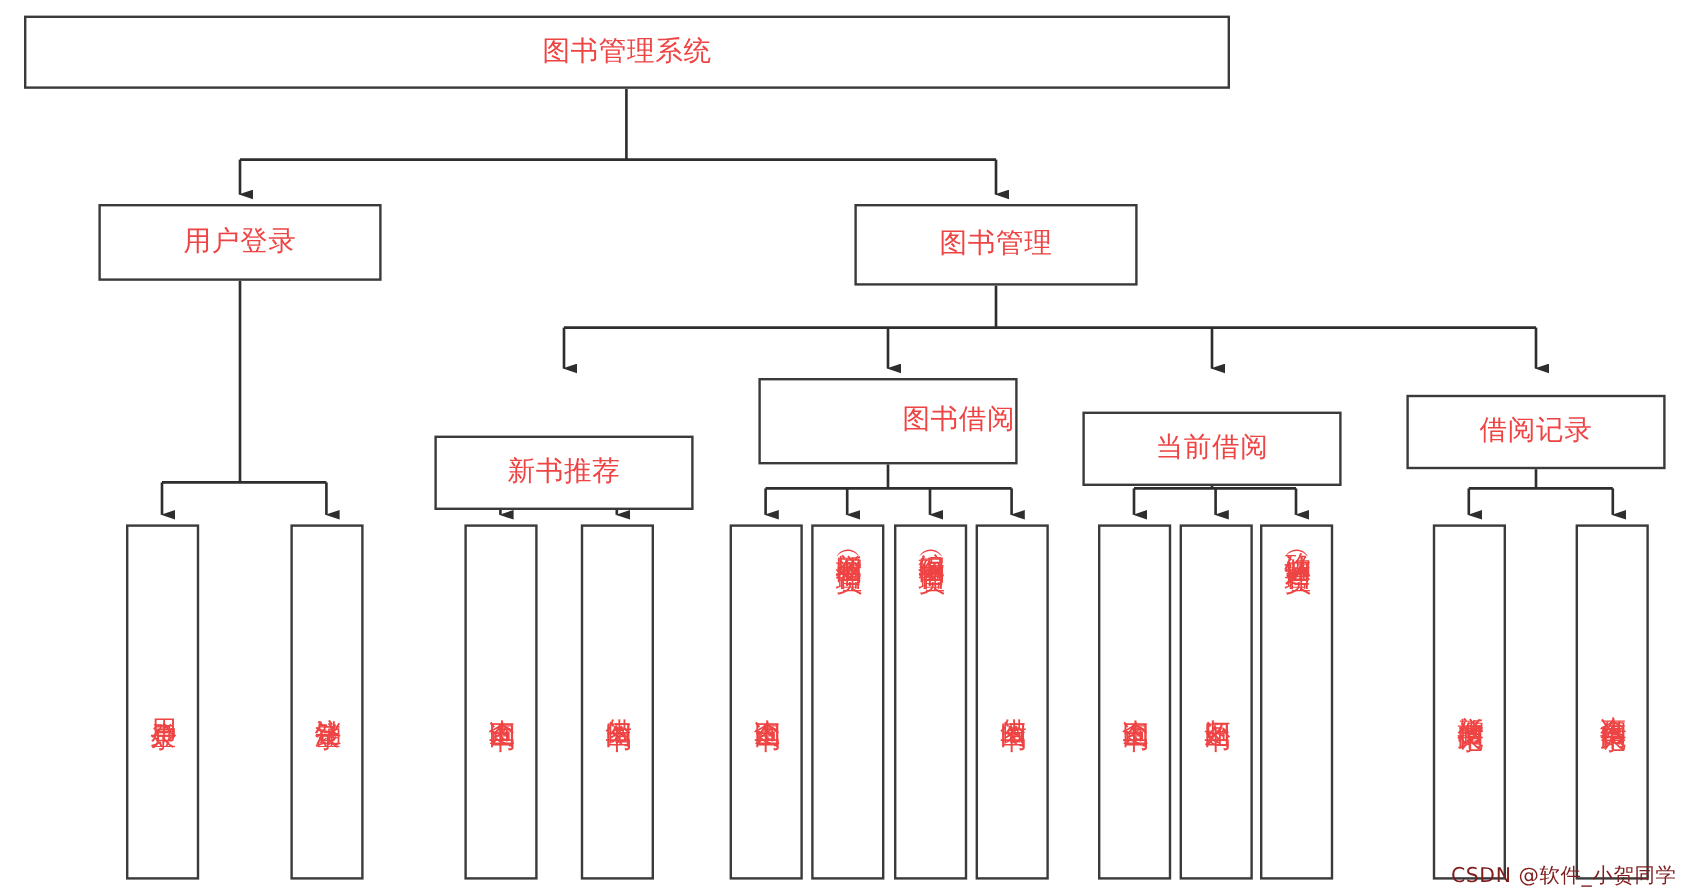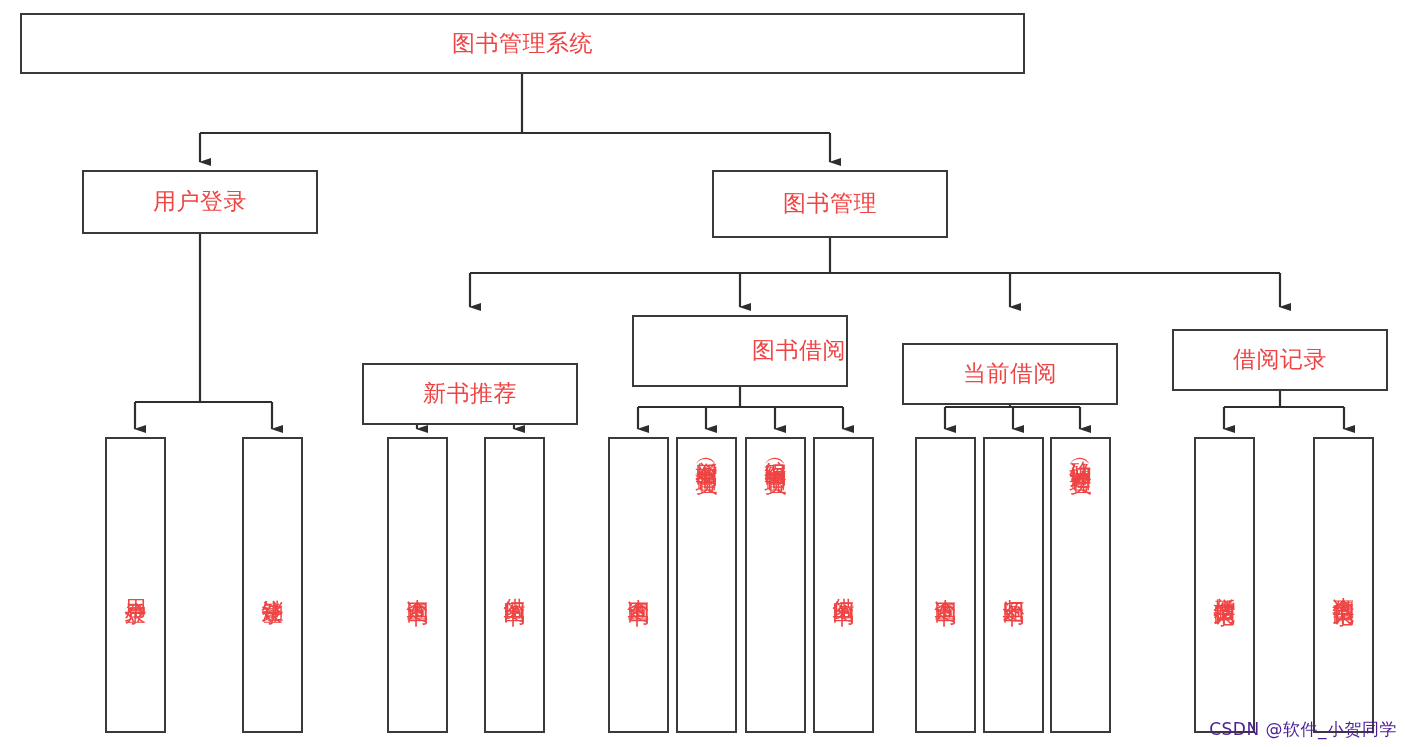--- a/index.html
+++ b/index.html
@@ -65,21 +65,21 @@
   
   .node.v.centered {
     align-items: center;
     padding-top: 0;
   }
   #watermark {
     position: absolute;
     right: 8px;
     bottom: 6px;
     font-size: 17px;
-    color: #4c1d95;
+    color: #7f1d1d;
     z-index: 5;
     white-space: nowrap;
     letter-spacing: 0.5px;
   }
 </style>
 </head>
 <body>
 
 <div id="canvas">
 

